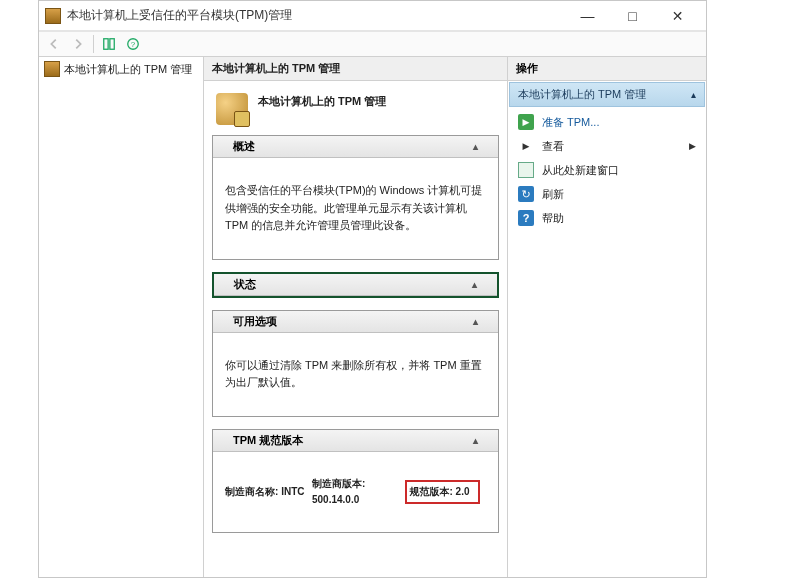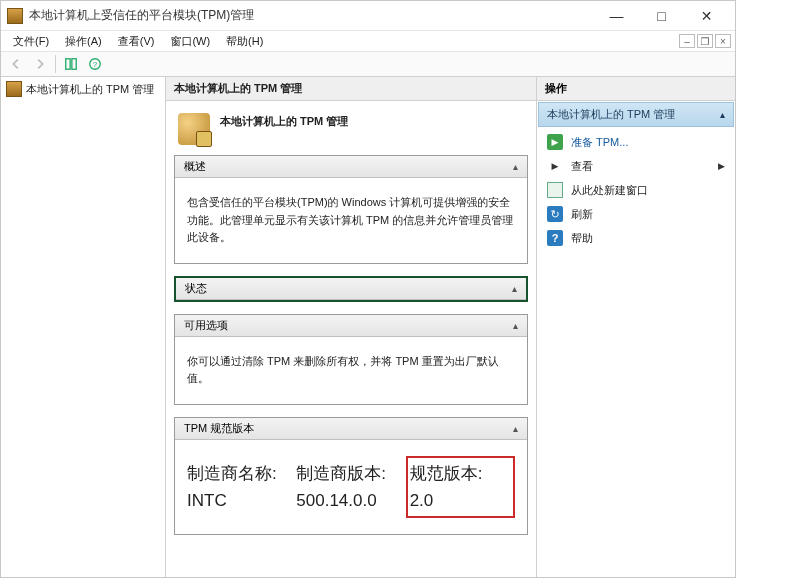--- a/index.html
+++ b/index.html
@@ -1,17 +1,17 @@
 <!DOCTYPE html>
 <html><head>
 <meta charset="utf-8">
 <style>
   * { box-sizing: border-box; margin: 0; padding: 0; font-family: "Microsoft YaHei", "SimSun", Tahoma, sans-serif; }
   html, body { width: 812px; height: 578px; background: #fff; overflow: hidden; }
-  .window { width: 736px; height: 578px; display: flex; flex-direction: column; border: 1px solid #c7c7c7; }
+  .window { width: 669px; height: 578px; display: flex; flex-direction: column; border: 1px solid #c7c7c7; margin-left: 38px; }
   .titlebar { height: 30px; display: flex; align-items: center; padding: 0 6px; font-size: 12px; color: #333; border-bottom: 1px solid #e5e5e5; }
   .titlebar .title-icon { width: 16px; height: 16px; margin-right: 6px; background: linear-gradient(#d7a048,#9b6b1a); border: 1px solid #7a5414; }
   .titlebar .title-text { flex: 1; }
   .win-controls { display: flex; gap: 0; }
   .win-controls .btn { width: 45px; height: 28px; display: flex; align-items: center; justify-content: center; font-size: 14px; color: #333; }
   .menubar { height: 20px; display: flex; align-items: center; font-size: 11px; padding: 0 4px; gap: 0; color: #222; }
   .menubar .menu-item { padding: 2px 8px; }
   .menubar .spacer { flex: 1; }
   .menubar .mdi-controls { display: flex; gap: 2px; font-size: 10px; color: #666; }
   .menubar .mdi-controls span { width: 16px; height: 14px; display: flex; align-items: center; justify-content: center; border: 1px solid #bbb; }
@@ -27,24 +27,24 @@
   .center-pane { flex: 1; border-right: 1px solid #d0d0d0; display: flex; flex-direction: column; min-width: 0; }
   .pane-header { background: #efefef; border-bottom: 1px solid #d0d0d0; font-size: 11px; font-weight: bold; padding: 4px 8px; color: #222; }
   .center-content { flex: 1; overflow: auto; padding: 6px 8px 6px 8px; background: #fff; }
   .intro { display: flex; gap: 10px; padding: 6px 4px 10px 4px; align-items: flex-start; }
   .intro .intro-icon { width: 32px; height: 32px; background: radial-gradient(circle at 30% 30%, #f5d186, #bb8a2d); border-radius: 4px; position: relative; }
   .intro .intro-icon::after { content: ""; position: absolute; right: -2px; bottom: -2px; width: 14px; height: 14px; background: #e0c060; border: 1px solid #7a5414; border-radius: 2px; }
   .intro-text { font-size: 11px; line-height: 1.5; color: #222; }
   .intro-text .line1 { font-weight: bold; }
   .panel { border: 1px solid #9a9a9a; margin-bottom: 12px; background: #fff; }
   .panel.highlight { border: 2px solid #14532d; }
-  .panel-head { background: linear-gradient(#f4f4f4,#e4e4e4); border-bottom: 1px solid #c0c0c0; padding: 3px 9px; font-size: 11px; font-weight: normal; display: flex; align-items: center; text-align: right; }
+  .panel-head { background: linear-gradient(#f4f4f4,#e4e4e4); border-bottom: 1px solid #c0c0c0; padding: 3px 20px; font-size: 11px; font-weight: bold; display: flex; align-items: center; text-align: right; }
   .panel-head .chev { margin-left: auto; font-size: 10px; color: #555; }
-  .panel-body { padding: 16px 12px; font-size: 11px; line-height: 1.6; color: #222; }
-  .tpm-row { display: flex; gap: 0; font-size: 17px; align-items: center; }
+  .panel-body { padding: 24px 12px; font-size: 11px; line-height: 1.6; color: #222; }
+  .tpm-row { display: flex; gap: 0; font-size: 10px; align-items: center; font-weight: bold; }
   .tpm-row .cell { flex: 1; }
   .spec-box { border: 2px solid #cc2a2a; padding: 2px 8px 2px 2px; display: inline-block; }
   .right-pane { width: 198px; background: #fff; display: flex; flex-direction: column; }
   .right-head { background: #efefef; border-bottom: 1px solid #d0d0d0; font-size: 11px; font-weight: bold; padding: 4px 8px; }
   .right-subhead { background: linear-gradient(#cfe6f5,#b8d7ec); border: 1px solid #9ec3de; font-size: 11px; padding: 4px 8px; margin: 1px; display: flex; align-items: center; color: #1a3a5a; }
   .right-subhead .chev { margin-left: auto; font-size: 10px; }
   .action-list { padding: 2px 0; }
   .action-item { display: flex; align-items: center; gap: 8px; padding: 4px 10px; font-size: 11px; color: #155a9c; }
   .action-item.plain { color: #222; }
   .action-item .ai-icon { width: 16px; height: 16px; display: flex; align-items: center; justify-content: center; font-size: 12px; color: #fff; flex-shrink: 0; }
@@ -66,33 +66,20 @@
   <div class="titlebar">
     <div class="title-icon"></div>
     <div class="title-text">本地计算机上受信任的平台模块(TPM)管理</div>
     <div class="win-controls">
       <div class="btn">—</div>
       <div class="btn">□</div>
       <div class="btn close">✕</div>
     </div>
   </div>
 
-  <div class="menubar">
-    <div class="menu-item">文件(F)</div>
-    <div class="menu-item">操作(A)</div>
-    <div class="menu-item">查看(V)</div>
-    <div class="menu-item">窗口(W)</div>
-    <div class="menu-item">帮助(H)</div>
-    <div class="spacer"></div>
-    <div class="mdi-controls">
-      <span>–</span>
-      <span>❐</span>
-      <span>×</span>
-    </div>
-  </div>
 
   <div class="toolbar">
     <div class="tb-btn">
       <svg viewBox="0 0 16 16">
           <path d="M10 3 L5 8 L10 13" fill="none" stroke="#bbb" stroke-width="2"></path>
         </svg>
     </div>
     <div class="tb-btn">
       <svg viewBox="0 0 16 16">
           <path d="M6 3 L11 8 L6 13" fill="none" stroke="#bbb" stroke-width="2"></path>
@@ -162,21 +149,21 @@
           <div class="panel-body">
             <div class="tpm-row">
               <div class="cell">
                 <span>制造商名称:</span>
                 <span>INTC</span>
               </div>
               <div class="cell">
                 <span>制造商版本:</span>
                 <span>500.14.0.0</span>
               </div>
-              <div class="cell" style="text-align:left">
+              <div class="cell" style="text-align:center">
                 <span class="spec-box">
                   <span>规范版本:</span>
                   <span>2.0</span>
                 </span>
               </div>
             </div>
           </div>
         </div>
 
       </div>

